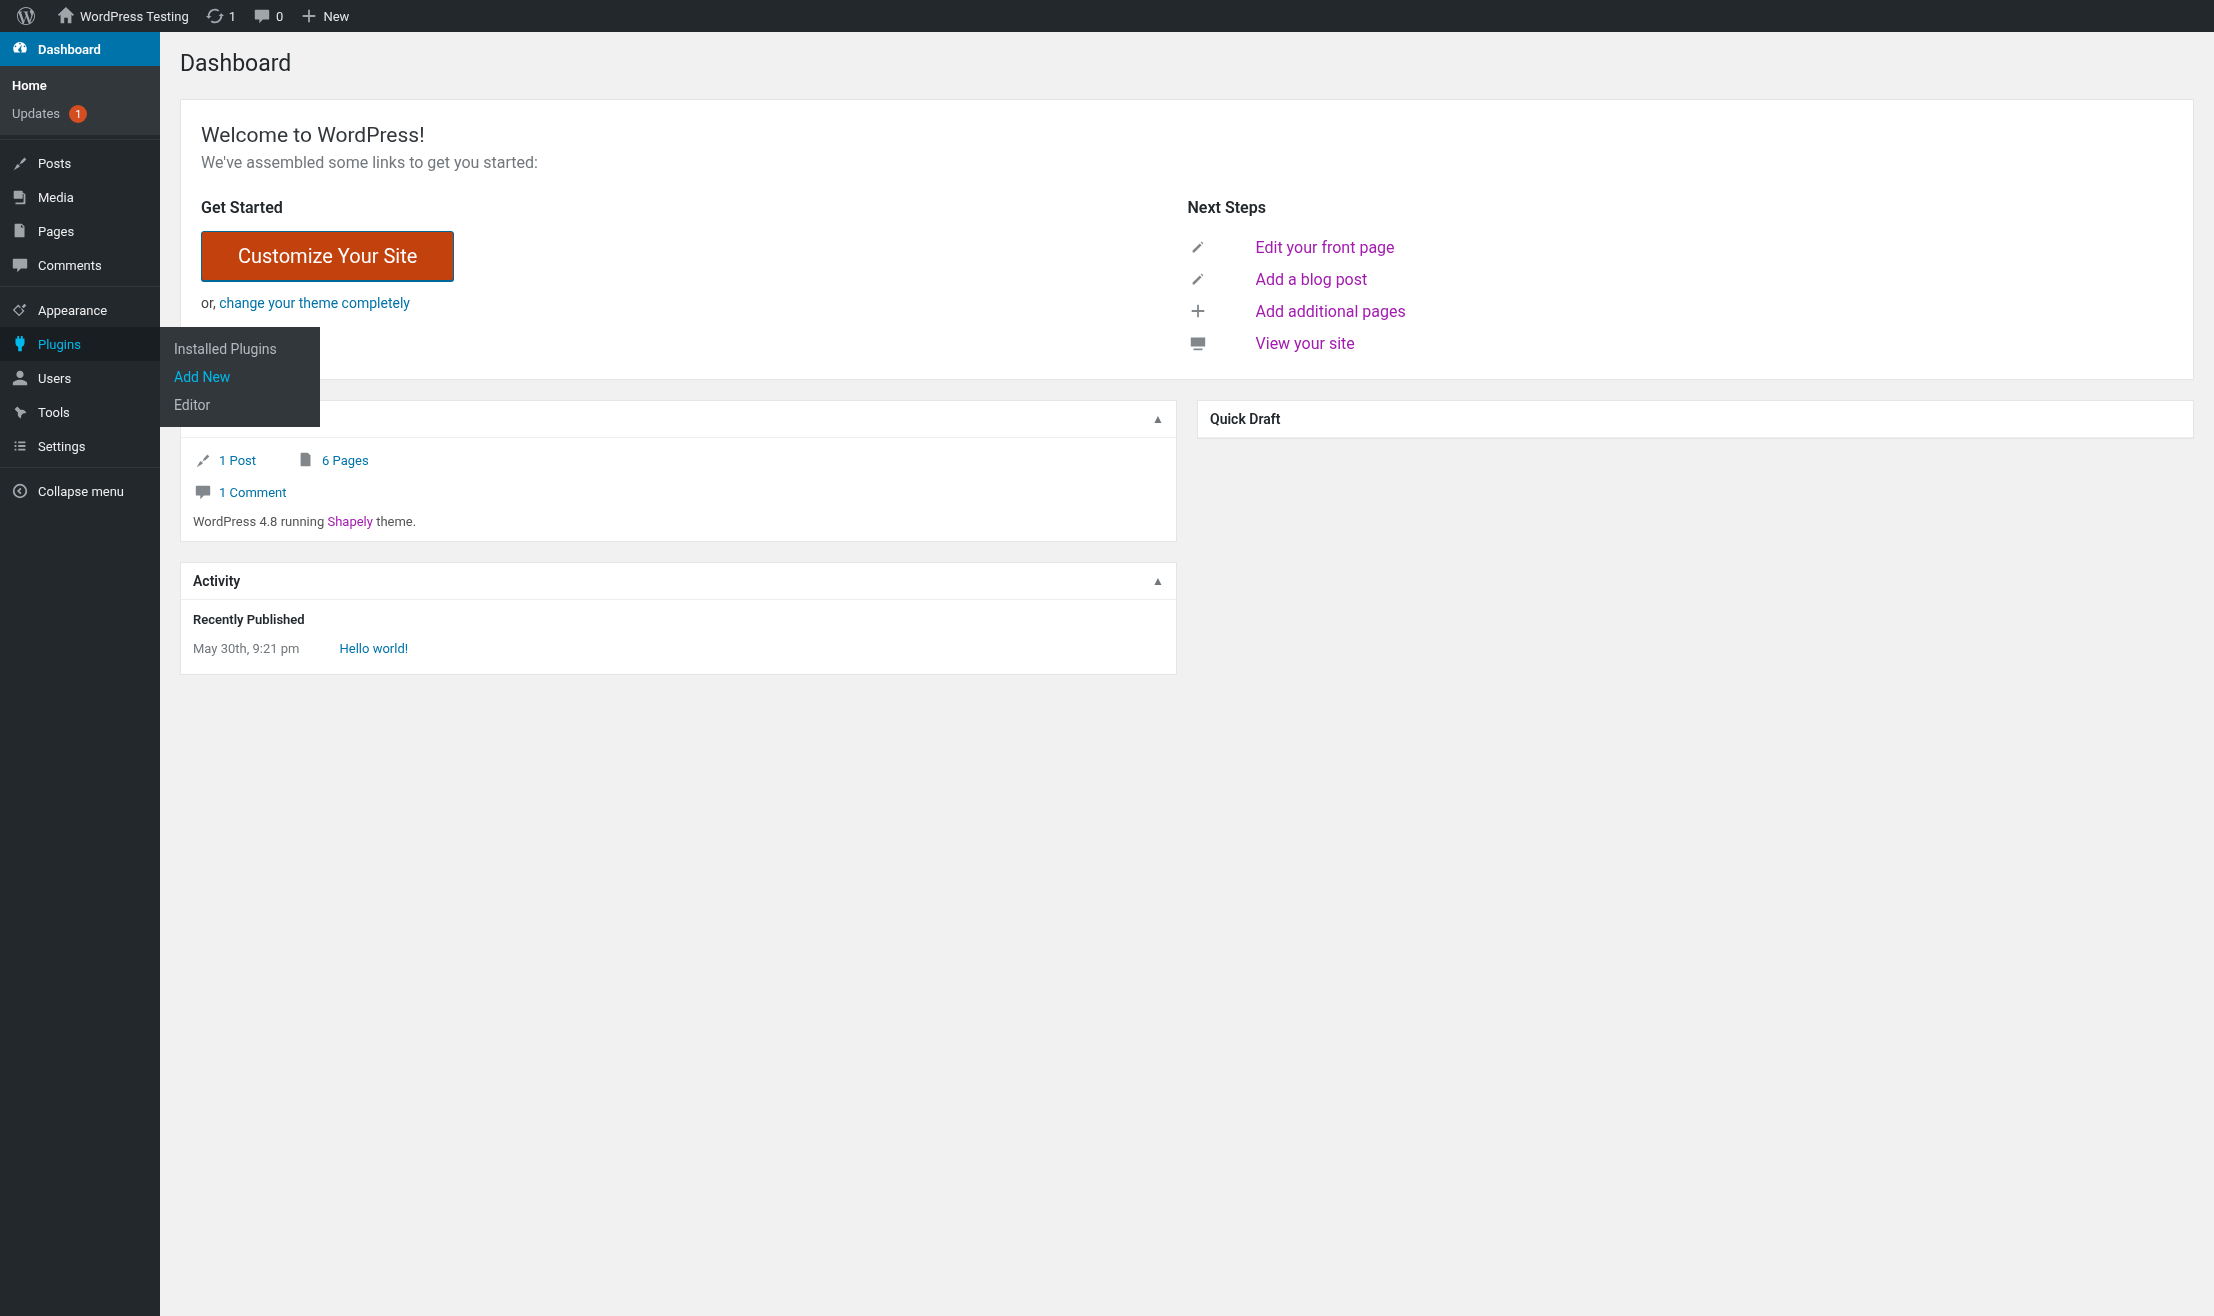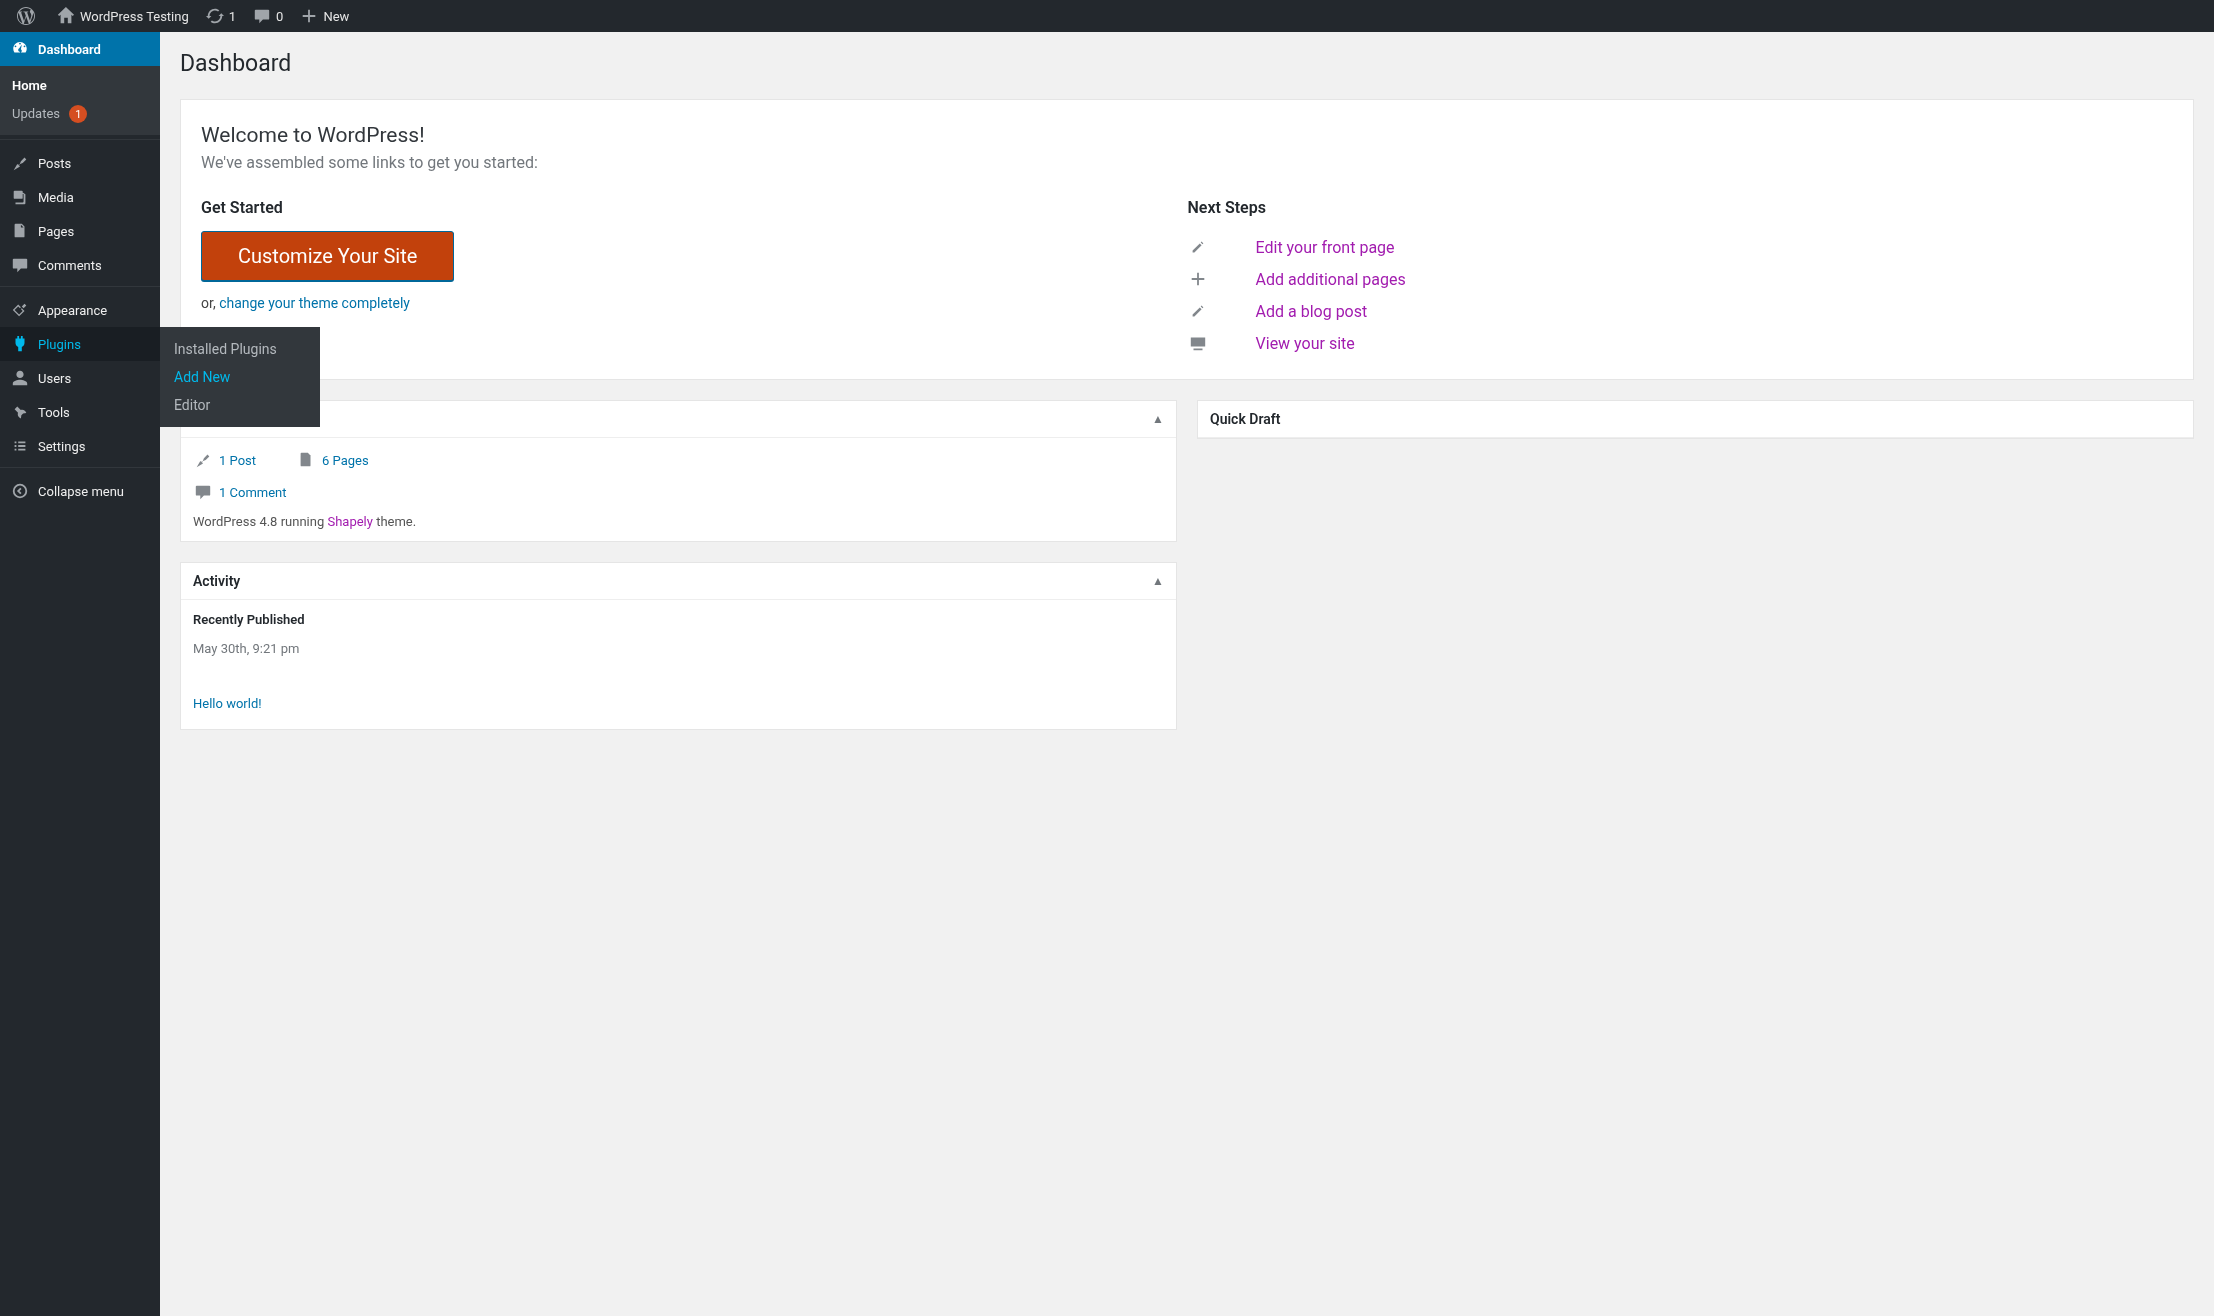--- a/index.html
+++ b/index.html
@@ -163,21 +163,21 @@
 .qd-input {
   width:100%; border:1px solid #ddd; padding:6px 8px; font-size:14px; margin-bottom:10px;
 }
 .qd-textarea {
   width:100%; border:1px solid #ddd; padding:6px 8px; font-size:14px; height:70px; margin-bottom:10px; resize:vertical;
 }
 .button-secondary {
   background:#0085ba; border:1px solid #006799; color:#fff;
   padding:6px 14px; font-size:13px; border-radius:3px; cursor:pointer;
 }
-.activity-line { display:flex; gap:40px; padding:6px 0;flex-direction:column; }
+.activity-line { display:flex; gap:40px; padding:6px 0; }
 .activity-line .time { color:#72777c; }
 .activity-line a { color:#0073aa; text-decoration:none; }
 </style>
 </head>
 <body>
 
 <div class="adminbar">
   <div class="adminbar-item">
     <span class="ab-icon">
       <svg viewBox="0 0 20 20">
@@ -354,32 +354,32 @@
             <span class="ico">
                 <svg viewBox="0 0 20 20">
                   <path d="M4 14l8-8 2 2-8 8H4v-2zm10-10l2 2-1 1-2-2 1-1z"></path>
                 </svg>
               </span>
             <span>Edit your front page</span>
           </a>
           <a href="#">
             <span class="ico">
                 <svg viewBox="0 0 20 20">
+                  <path d="M4 14l8-8 2 2-8 8H4v-2zm10-10l2 2-1 1-2-2 1-1z"></path>
+                </svg>
+              </span>
+            <span>Add a blog post</span>
+          </a>
+          <a href="#">
+            <span class="ico">
+                <svg viewBox="0 0 20 20">
                   <path d="M17 9v2h-6v6H9v-6H3V9h6V3h2v6h6z"></path>
                 </svg>
               </span>
             <span>Add additional pages</span>
-          </a>
-          <a href="#">
-            <span class="ico">
-                <svg viewBox="0 0 20 20">
-                  <path d="M4 14l8-8 2 2-8 8H4v-2zm10-10l2 2-1 1-2-2 1-1z"></path>
-                </svg>
-              </span>
-            <span>Add a blog post</span>
           </a>
           <a href="#">
             <span class="ico">
                 <svg viewBox="0 0 20 20">
                   <path d="M2 4h16v10H2V4zm3 12h10v2H5v-2z"></path>
                 </svg>
               </span>
             <span>View your site</span>
           </a>
         </div>

